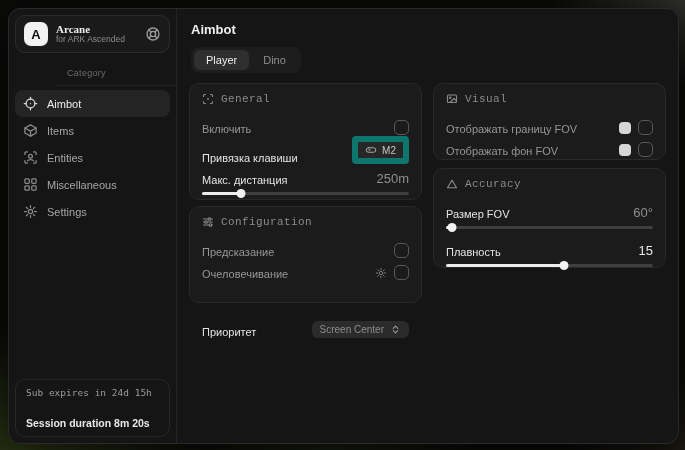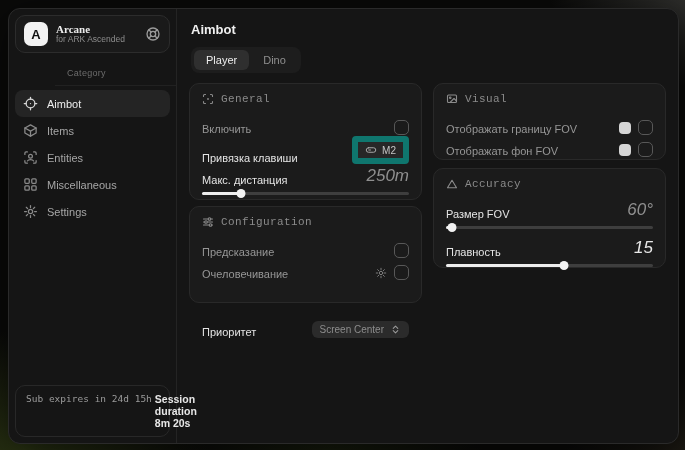--- a/index.html
+++ b/index.html
@@ -30,42 +30,42 @@
   .brand-ico{margin-left:auto;color:#9a9a9a;display:flex;}
   .category{font-size:9px;color:#6c6c6c;padding:9px 12px 7px;border-bottom:1px solid #212121;letter-spacing:.3px;margin-left:46px;}
   .nav{padding:4px 6px;display:flex;flex-direction:column;}
   .nav-item{height:27px;display:flex;align-items:center;gap:9px;padding:0 8px;border-radius:8px;
     color:#a6a6a6;font-size:11px;cursor:default;}
   .nav-item .ni{color:#8a8a8a;display:flex;}
   .nav-item.active{background:#242424;color:#ededed;}
   .nav-item.active .ni{color:#d8d8d8;}
   .side-spacer{flex:1;}
   .footer-card{margin:6px;box-sizing:border-box;border:1px solid #282828;border-radius:10px;
-    padding:7px 10px;display:flex;gap:3px;}
+    padding:7px 10px;display:flex;flex-direction:column;gap:19px;}
   .foot-1{font-family:"DejaVu Sans Mono",monospace;font-size:9.5px;color:#9b9b9b;white-space:nowrap;}
   .foot-2{font-size:10.5px;font-weight:bold;color:#e8e8e8;}
   
   .main{position:absolute;left:167px;top:0;right:0;bottom:0;}
   .page-title{position:absolute;left:15px;top:13px;font-size:13px;font-weight:bold;color:#f0f0f0;}
   .tabs{position:absolute;left:15px;top:38px;display:inline-flex;background:#1d1d1d;border-radius:8px;padding:3px;gap:2px;}
   .tab{padding:4px 12px;border-radius:6px;font-size:11px;color:#8f8f8f;cursor:default;}
   .tab.active{background:#2f2f2f;color:#ededed;}
   .panel{position:absolute;box-sizing:border-box;width:233px;background:#1b1b1b;border:1px solid #292929;border-radius:10px;padding:9px 12px;}
   .p-general{left:13px;top:74px;height:117px;}
   .p-config{left:13px;top:197px;height:97px;}
   .p-visual{left:257px;top:74px;height:77px;}
   .p-accuracy{left:257px;top:159px;height:100px;}
   .panel-head{display:flex;align-items:center;gap:7px;color:#8b8b8b;
     font-family:Liberation Mono, monospace;font-size:11px;letter-spacing:.4px;margin-bottom:9px;}
   .panel-head .pi{display:flex;color:#8b8b8b;}
   .row{display:flex;align-items:flex-end;justify-content:space-between;min-height:21px;margin-bottom:1px;}
   .lbl{font-size:11px;}
   .dim{color:#969696;}
   .bright{color:#e4e4e4;}
-  .val{font-size:17px;color:#8f8f8f;font-style:italic;}
+  .val{font-size:13px;color:#8f8f8f;}
   .val.bright{color:#e8e8e8;}
   .checkbox{width:15px;height:15px;box-sizing:border-box;border:1.5px solid #585858;border-radius:5px;background:transparent;flex:0 0 auto;}
   .right-group{display:flex;align-items:center;gap:7px;}
   .swatch{width:12px;height:12px;border-radius:4px;flex:0 0 auto;}
   .keybind{display:flex;align-items:center;gap:5px;background:#272727;border:6px solid #0f766e;border-radius:4px;
     padding:2px 7px;color:#c6c6c6;font-size:10px;}
   .keybind .ki{display:flex;color:#a8a8a8;}
   .dropdown{display:flex;align-items:center;gap:6px;background:#2b2b2b;border-radius:6px;padding:3px 8px;
     color:#8d8d8d;font-size:10px;margin-top:40px;}
   .dropdown .di{display:flex;color:#9c9c9c;}

